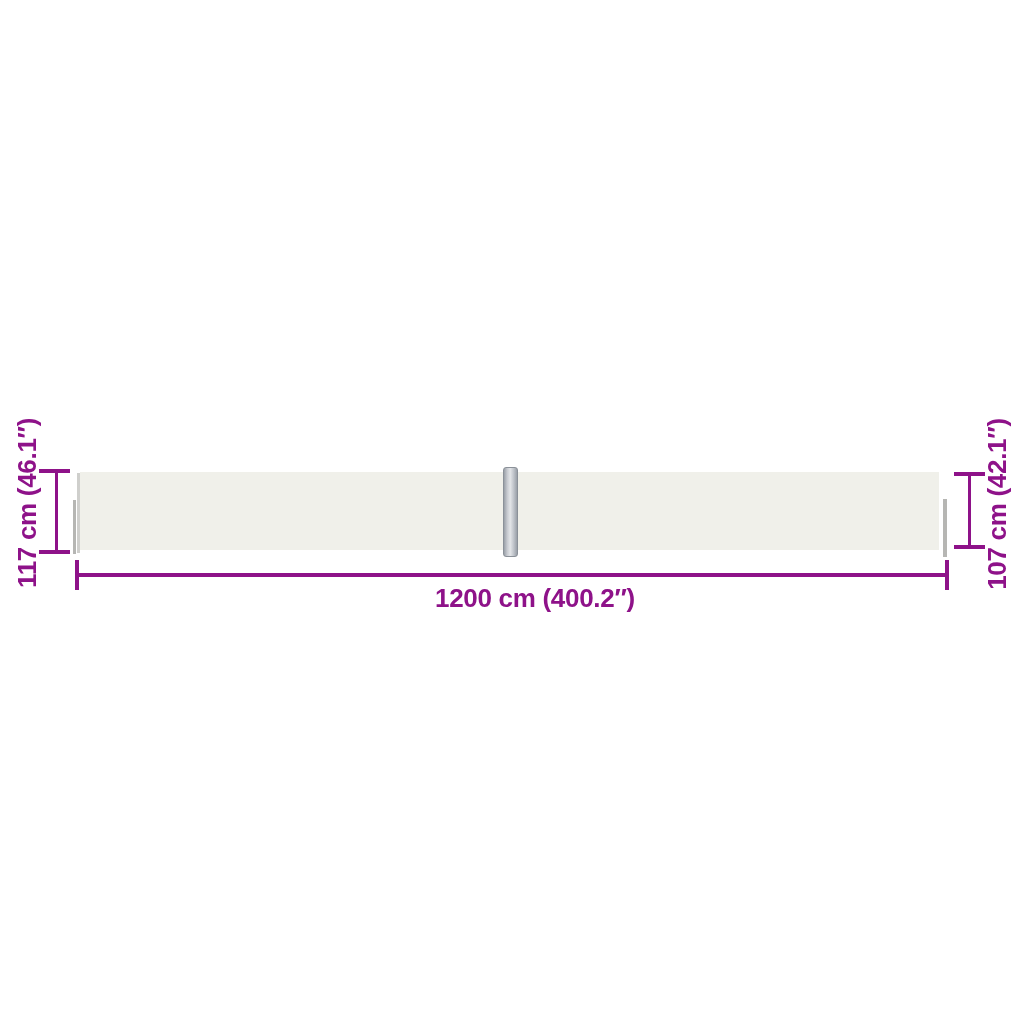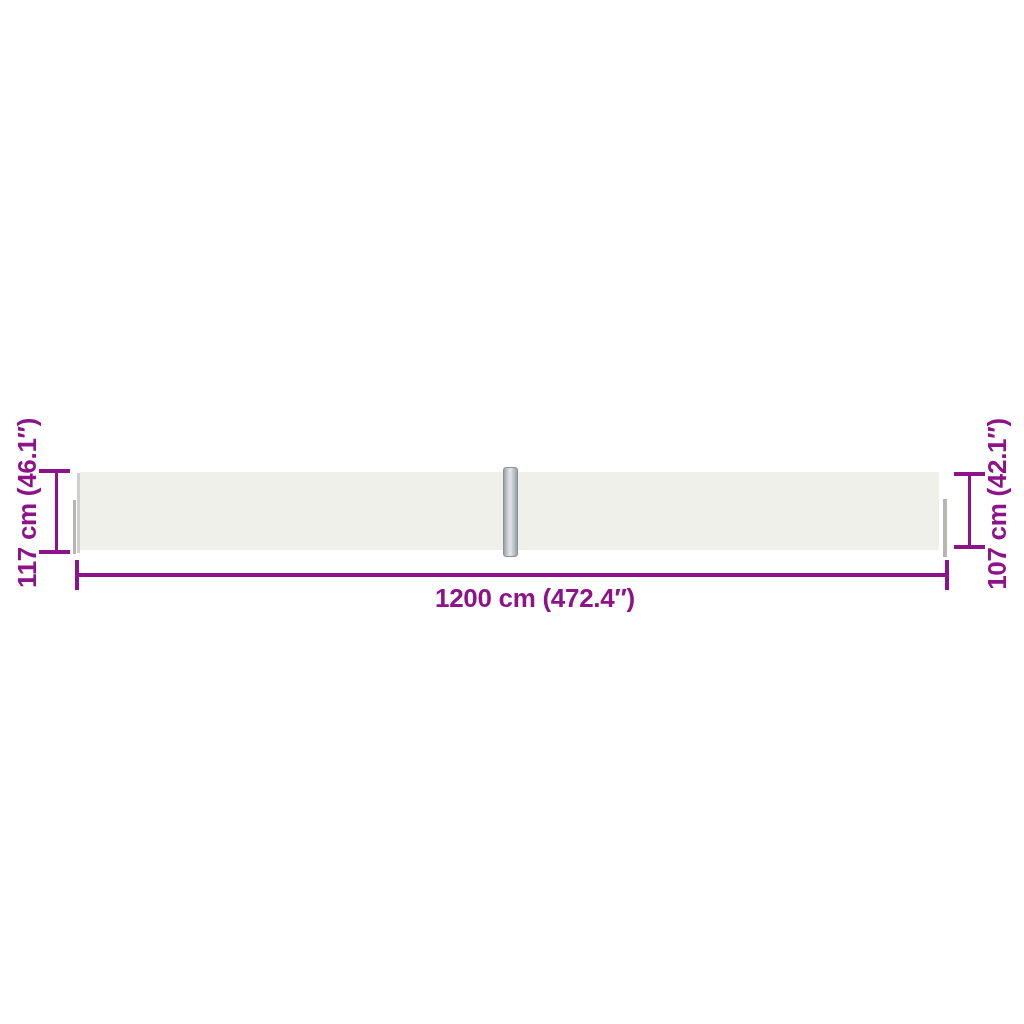--- a/index.html
+++ b/index.html
@@ -117,15 +117,15 @@
   <div class="dim-label label-vertical label-left">117 cm (46.1″)</div>
 
   <div class="dim dim-right-line"></div>
   <div class="dim dim-right-tick-t"></div>
   <div class="dim dim-right-tick-b"></div>
   <div class="dim-label label-vertical label-right">107 cm (42.1″)</div>
 
   <div class="dim dim-bottom-line"></div>
   <div class="dim dim-bottom-cap-l"></div>
   <div class="dim dim-bottom-cap-r"></div>
-  <div class="dim-label label-bottom">1200 cm (472.4″)</div>
+  <div class="dim-label label-bottom">1200 cm (400.2″)</div>
 
 </div>
 
 </body></html>

